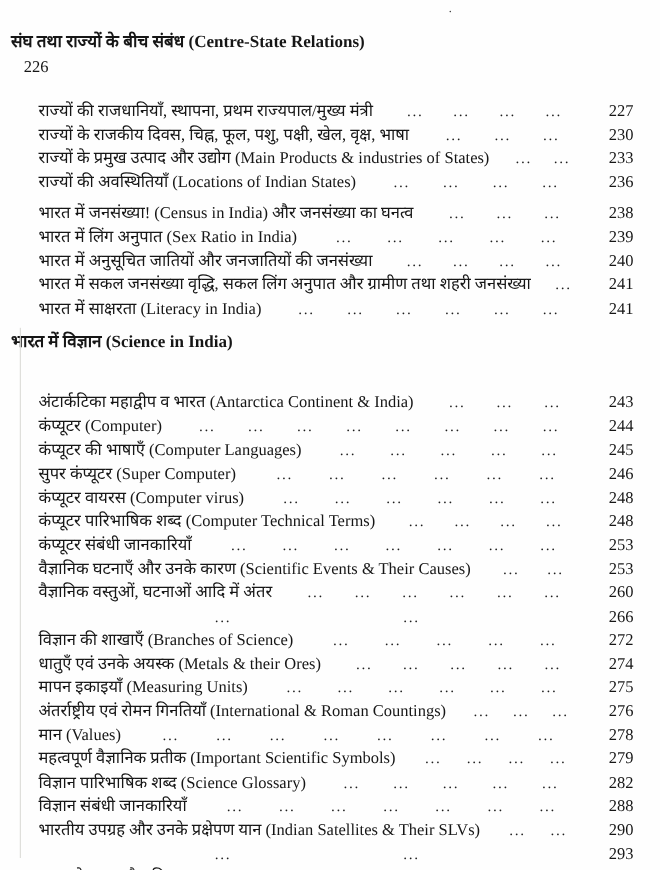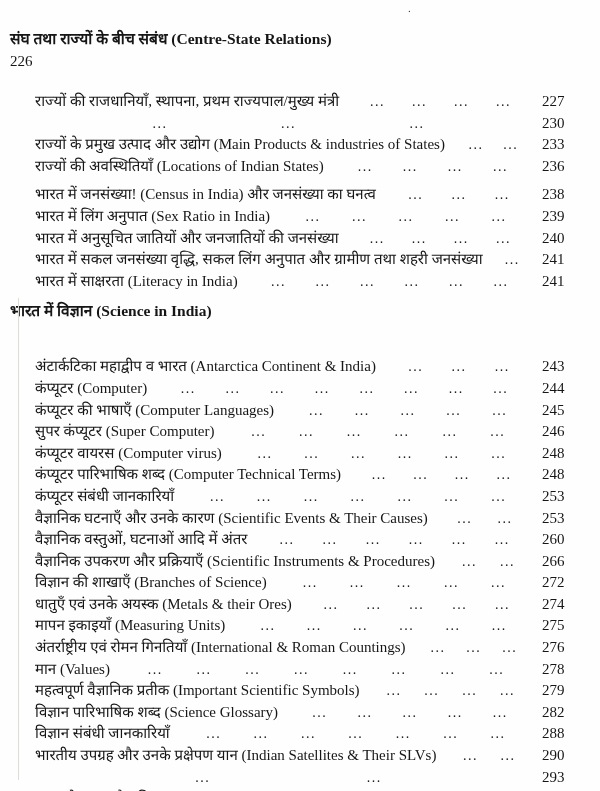--- a/index.html
+++ b/index.html
@@ -47,20 +47,21 @@
     min-width:8px;
   }
   .dot-group {
     letter-spacing:1.5px;
     color:#1e1e1e;
     font-size:14px;
   }
   .page-num {
     flex:0 0 34px;
     width:34px;
+    text-align:right;
     font-size:15px;
     font-weight:normal;
   }
   .toc-heading-row .page-num { font-weight:normal; }
   
   .artifact-dot {
     position:absolute; left:408px; top:2px;
     font-size:11px; color:#333;
   }
   .artifact-comma {
@@ -95,20 +96,21 @@
           <span class="title">राज्यों की राजधानियाँ, स्थापना, प्रथम राज्यपाल/मुख्य मंत्री</span>
           <span class="leader">
             <span class="dot-group">...</span>
             <span class="dot-group">...</span>
             <span class="dot-group">...</span>
             <span class="dot-group">...</span>
           </span>
           <span class="page-num">227</span>
         </div>
         <div class="toc-item-row">
+          <span class="title">राज्यों के राजकीय दिवस, चिह्न, फूल, पशु, पक्षी, खेल, वृक्ष, भाषा</span>
           <span class="leader">
             <span class="dot-group">...</span>
             <span class="dot-group">...</span>
             <span class="dot-group">...</span>
           </span>
           <span class="page-num">230</span>
         </div>
         <div class="toc-item-row">
           <span class="title">राज्यों के प्रमुख उत्पाद और उद्योग (Main Products &amp; industries of States)</span>
           <span class="leader">
@@ -280,21 +282,20 @@
             <span class="dot-group">...</span>
             <span class="dot-group">...</span>
             <span class="dot-group">...</span>
             <span class="dot-group">...</span>
             <span class="dot-group">...</span>
             <span class="dot-group">...</span>
           </span>
           <span class="page-num">260</span>
         </div>
         <div class="toc-item-row">
-          <span class="title">वैज्ञानिक उपकरण और प्रक्रियाएँ (Scientific Instruments &amp; Procedures)</span>
           <span class="leader">
             <span class="dot-group">...</span>
             <span class="dot-group">...</span>
           </span>
           <span class="page-num">266</span>
         </div>
         <div class="toc-item-row">
           <span class="title">विज्ञान की शाखाएँ (Branches of Science)</span>
           <span class="leader">
             <span class="dot-group">...</span>

